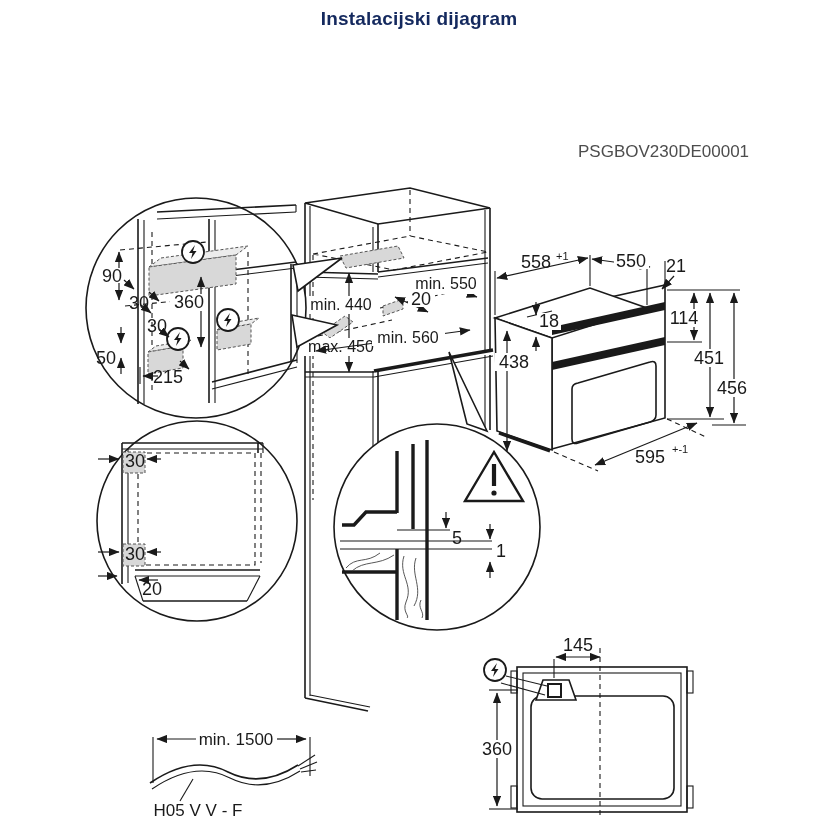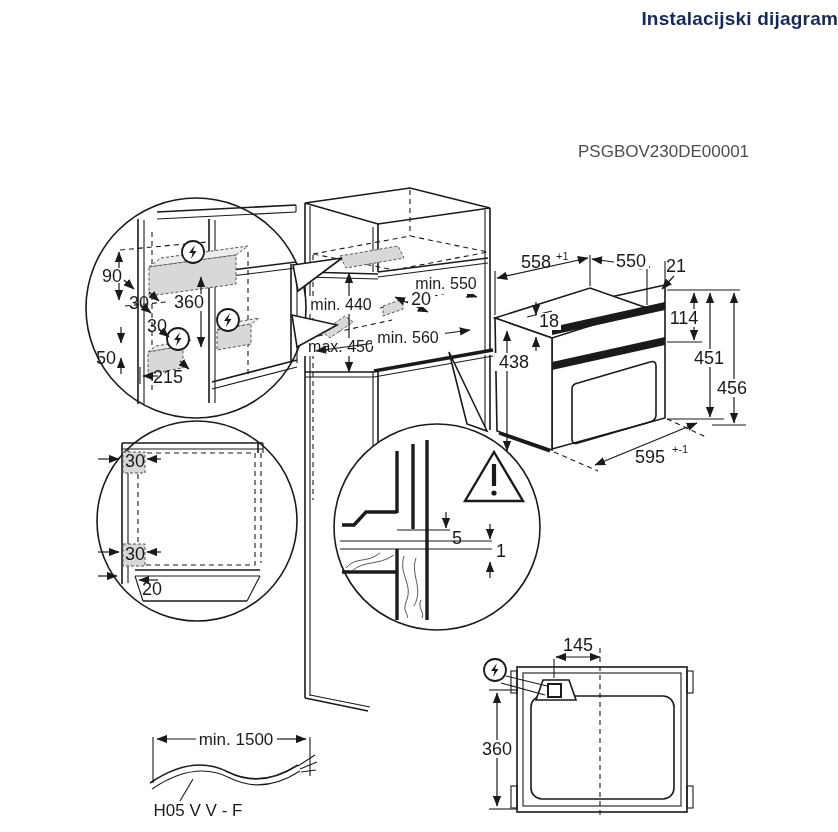--- a/index.html
+++ b/index.html
@@ -1,18 +1,18 @@
 <!DOCTYPE html>
 <html><head>
 <meta charset="utf-8">
 <style>
   html,body{margin:0;padding:0;background:#fff;}
   .page{position:relative;width:838px;height:832px;background:#fff;overflow:hidden;
         font-family:"Liberation Sans",sans-serif;}
-  .title{position:absolute;top:8px;left:0;width:838px;text-align:right;
+  .title{position:absolute;top:8px;left:0;width:838px;text-align:center;
          font-size:19px;font-weight:bold;color:#14295e;letter-spacing:.2px;}
   svg{position:absolute;top:0;left:0;}
   svg text{font-family:"Liberation Sans",sans-serif;fill:#1a1a1a;}
   .d18{font-size:18px}.d16{font-size:16px}.d17{font-size:17px}.d11{font-size:11px}.dmod{font-size:17px;fill:#4d4d4d}
   .ln{stroke:#1a1a1a;stroke-width:1.6;fill:none}
   .lt{stroke:#1a1a1a;stroke-width:1.1;fill:none}
   .thk{stroke:#1a1a1a;stroke-width:3.4;fill:none}
   .dim{stroke:#1a1a1a;stroke-width:1.2;fill:none}
   .dsh{stroke:#1a1a1a;stroke-width:1.1;fill:none;stroke-dasharray:5 4}
   .wfill{fill:#fff}

